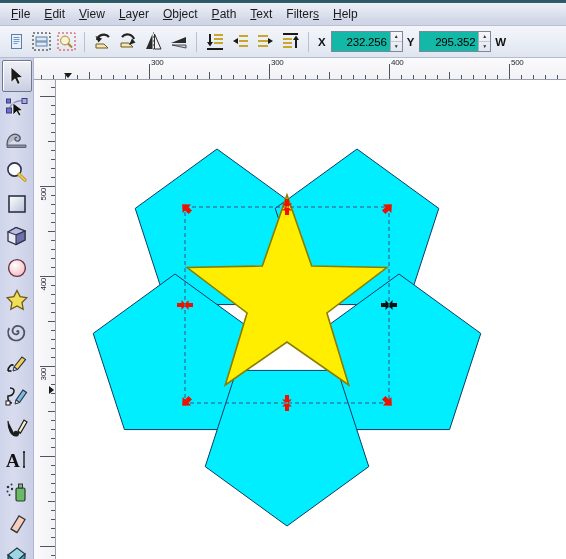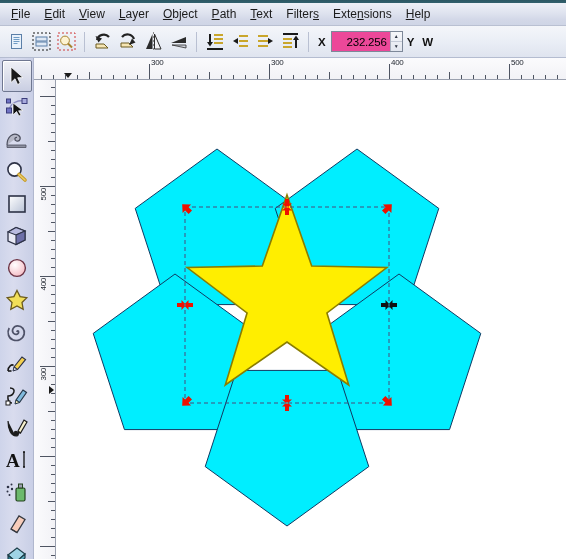--- a/index.html
+++ b/index.html
@@ -79,21 +79,21 @@
     border: 1px solid #7d8899;
     background: #fff;
     box-shadow: inset 1px 1px 0 #e8ebf2;
   }
   .spinwrap .val {
     width: 53px;
     font-size: 11.5px;
     display: flex; align-items: center;
     justify-content: flex-end;
     padding: 0 3px 0 2px;
-    background: #ec4899;
+    background: #14b8a6;
     color: #000;
     letter-spacing: -0.2px;
     text-align: right;
   }
   .spinwrap .val.wide { width: 56px; }
   .spinbtns {
     width: 11px;
     display: flex; flex-direction: column;
     border-left: 1px solid #aab2c0;
     background: linear-gradient(to bottom,#f6f7fa,#e2e6ef);
@@ -210,21 +210,20 @@
 
   <div class="menubar">
     <div class="menu-item"><u>F</u><span>ile</span></div>
     <div class="menu-item"><u>E</u>dit</div>
     <div class="menu-item"><u>V</u>iew</div>
     <div class="menu-item"><u>L</u>ayer</div>
     <div class="menu-item"><u>O</u>bject</div>
     <div class="menu-item"><u>P</u>ath</div>
     <div class="menu-item"><u>T</u>ext</div>
     <div class="menu-item">Filter<u>s</u></div>
-    <div class="menu-item">Exte<u>n</u>sions</div>
     <div class="menu-item"><u>H</u>elp</div>
   </div>
 
   <div class="cmdbar">
 
     <div class="tbtn">
       <svg width="17" height="17" viewBox="0 0 17 17">
         <rect x="3.5" y="1.5" width="10" height="14" fill="#e8f1fb" stroke="#5b7fa8" stroke-width="1"></rect>
         <g stroke="#6f9bc4" stroke-width="1">
           <line x1="5.5" y1="4.5" x2="11.5" y2="4.5"></line>
@@ -339,20 +338,27 @@
     <span class="fieldlabel">X</span>
     <div class="spinwrap">
       <div class="val">232.256</div>
       <div class="spinbtns">
         <span>▲</span>
         <span>▼</span>
       </div>
     </div>
 
     <span class="fieldlabel">Y</span>
+    <div class="spinwrap">
+      <div class="val">295.352</div>
+      <div class="spinbtns">
+        <span>▲</span>
+        <span>▼</span>
+      </div>
+    </div>
 
     <span class="fieldlabel">W</span>
   </div>
 
   <div class="bodyrow">
 
     <div class="toolbox">
 
       <div class="tool active">
         <svg width="18" height="20" viewBox="0 0 18 20">

